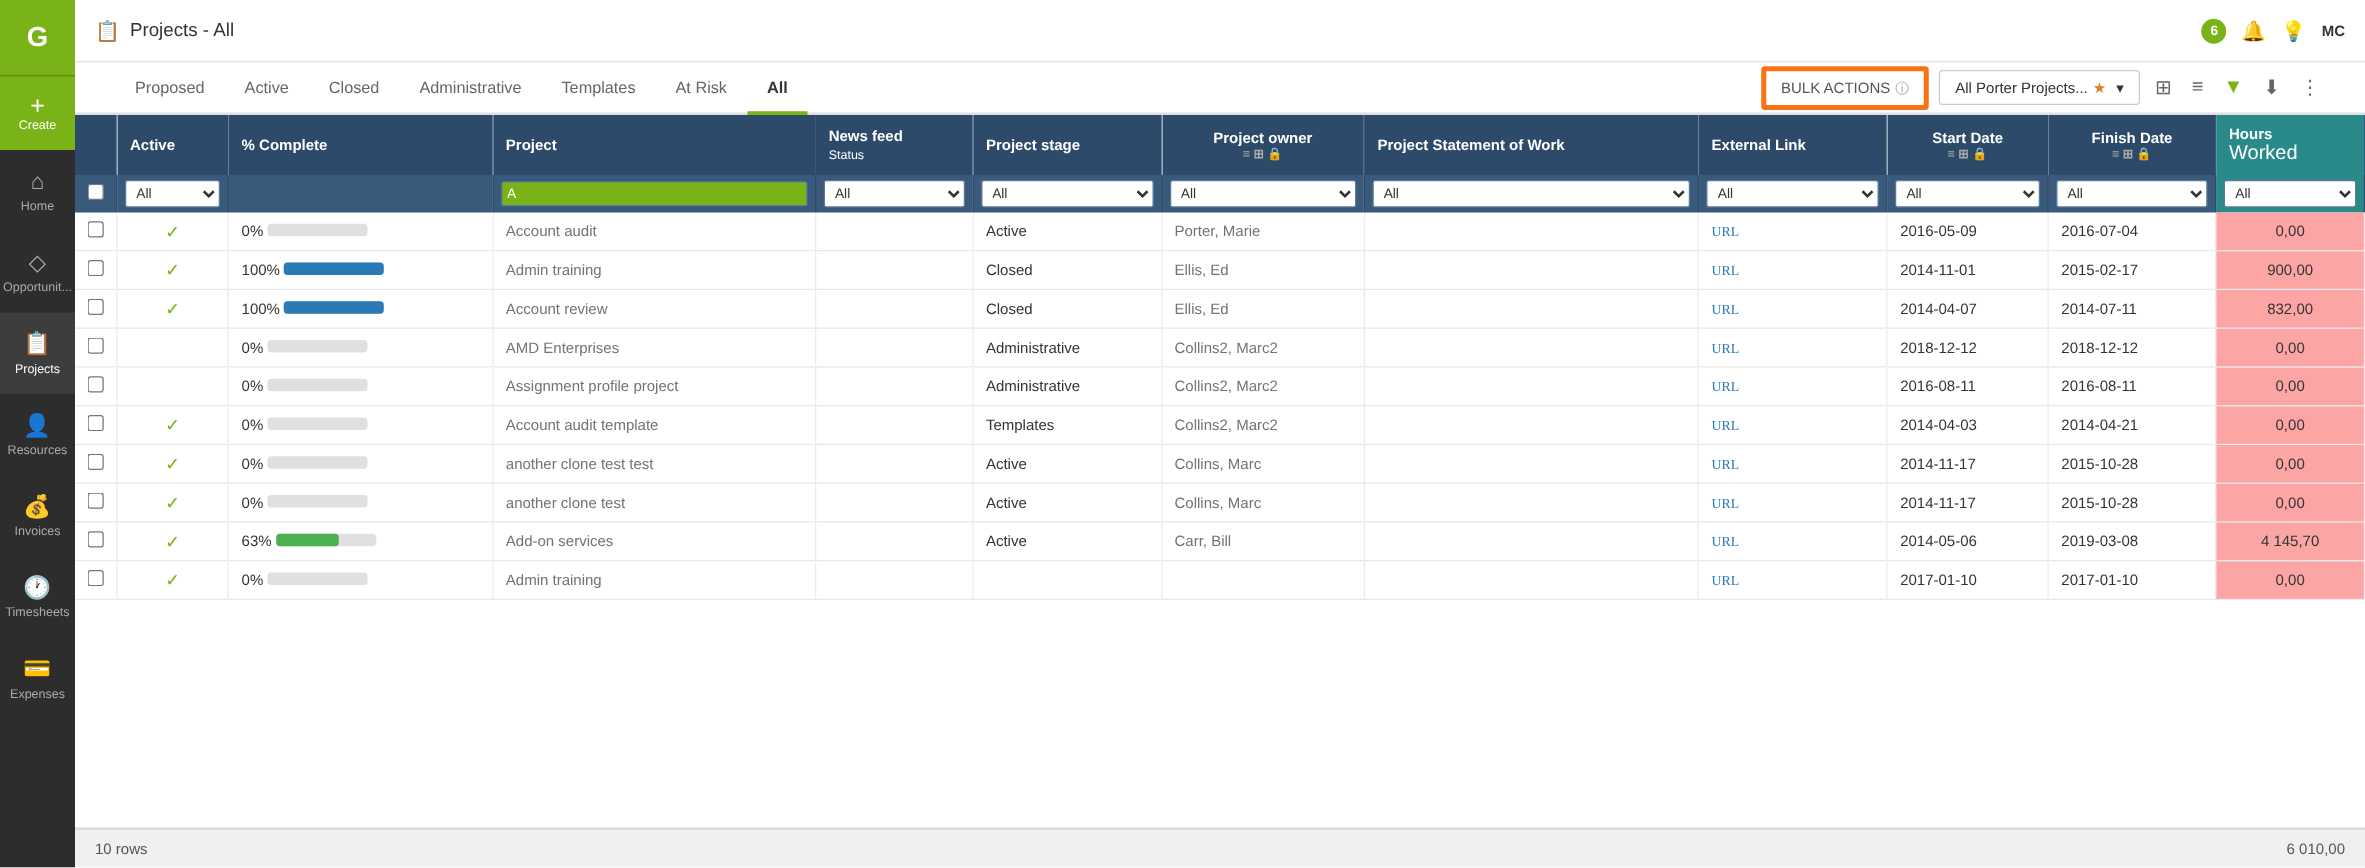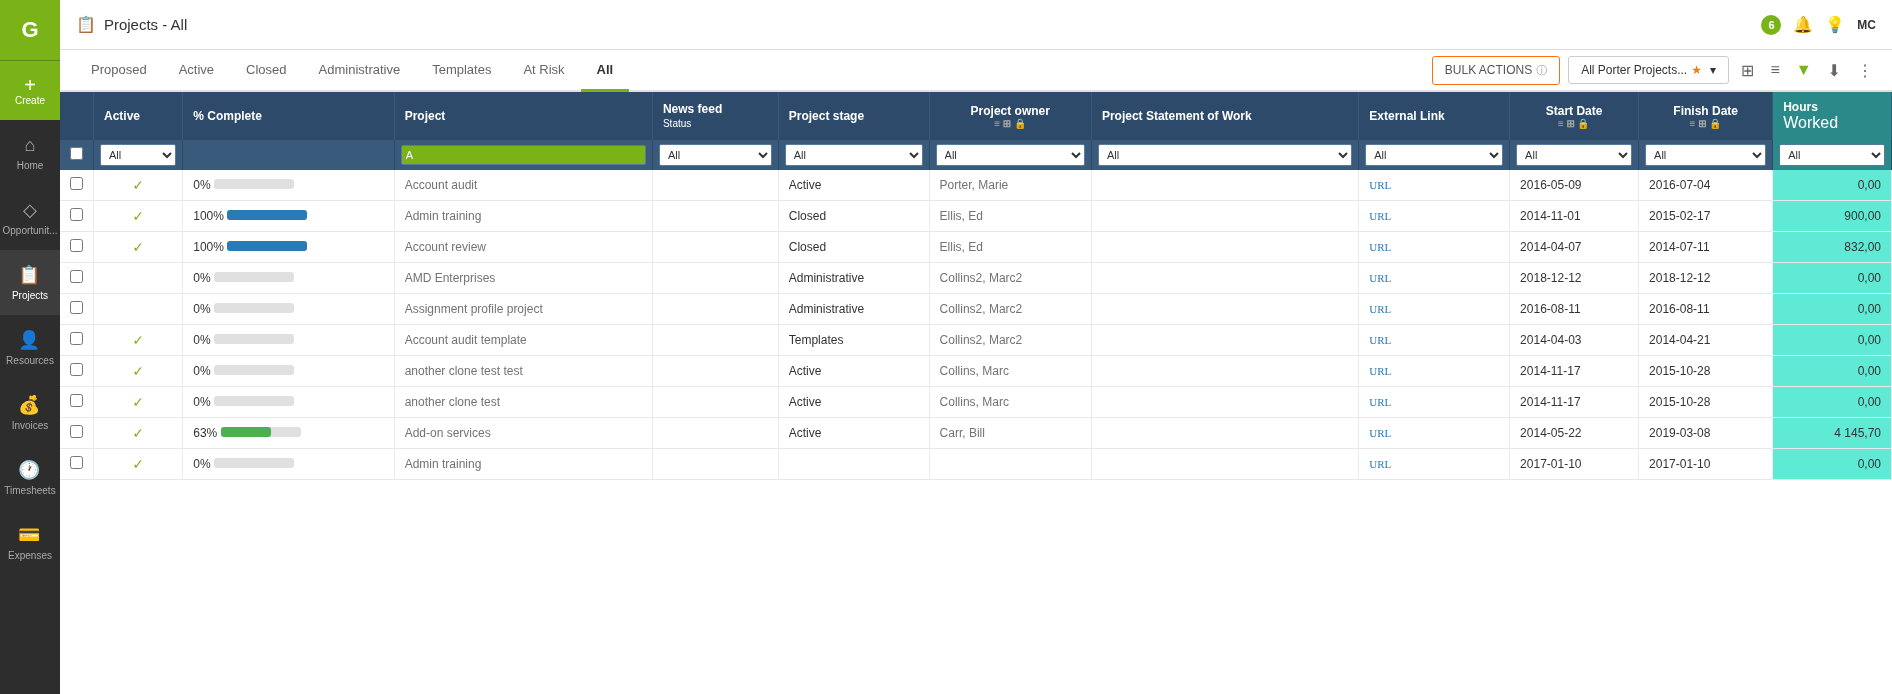--- a/index.html
+++ b/index.html
@@ -98,21 +98,21 @@
     }
     .topbar-icon { color: #666; font-size: 16px; cursor: pointer; }
     .topbar-user { font-size: 12px; color: #333; font-weight: bold; }
 
     
     .tabbar {
       background: white;
       border-bottom: 2px solid #e0e0e0;
       display: flex;
       align-items: center;
-      padding: 0 15px;
+      padding: 0 32px;
       height: 42px;
       justify-content: space-between;
     }
     .tabbar-tabs { display: flex; align-items: center; gap: 0; }
     .tab {
       padding: 12px 16px;
       font-size: 13px;
       color: #666;
       cursor: pointer;
       border-bottom: 3px solid transparent;
@@ -122,21 +122,21 @@
     .tabbar-actions {
       display: flex;
       align-items: center;
       gap: 8px;
     }
     .bulk-actions-btn {
       display: flex;
       align-items: center;
       gap: 4px;
       padding: 6px 12px;
-      border: 1px solid #f97316;
+      border: 4px solid #f97316;
       border-radius: 3px;
       background: white;
       color: #555;
       font-size: 12px;
       cursor: pointer;
     }
     .filter-dropdown {
       display: flex;
       align-items: center;
       gap: 4px;
@@ -207,22 +207,22 @@
       border-bottom: 1px solid #e8e8e8;
     }
     tbody td {
       padding: 7px 10px;
       font-size: 12px;
       color: #333;
       border-right: 1px solid #ebebeb;
       white-space: nowrap;
     }
     tbody td.hours-col {
-      background: #5eead4;
-      text-align: right;
+      background: #fca5a5;
+      text-align: center;
     }
     .checkbox-cell { width: 30px; text-align: center; }
     .check-icon { color: #7ab317; font-size: 14px; }
     .link { color: #737373; text-decoration: none; cursor: pointer; }
     .url-link { color: #2a7ab5; text-decoration: none; cursor: pointer; font-size: 11px; font-family: Liberation Serif, serif; }
 
     .progress-bar-bg {
       background: #e0e0e0;
       height: 10px;
       border-radius: 3px;
@@ -649,21 +649,21 @@
     </td>
     <td></td>
     <td>Active</td>
     <td>
       <a class="link">Carr, Bill</a>
     </td>
     <td></td>
     <td>
       <a class="url-link">URL</a>
     </td>
-    <td>2014-05-22</td>
+    <td>2014-05-06</td>
     <td>2019-03-08</td>
     <td class="hours-col">4 145,70</td>
   </tr>
           <tr>
     <td class="checkbox-cell">
       <input type="checkbox" style="">
     </td>
     <td style="text-align:center;">
       <span class="check-icon">✓</span>
     </td>
@@ -684,14 +684,18 @@
       <a class="url-link">URL</a>
     </td>
     <td>2017-01-10</td>
     <td>2017-01-10</td>
     <td class="hours-col">0,00</td>
   </tr>
         </tbody>
     </table>
   </div>
 
+  <div class="footer-row">
+    <span>10 rows</span>
+    <span>6 010,00</span>
+  </div>
 
 </div>
 
 </body></html>

